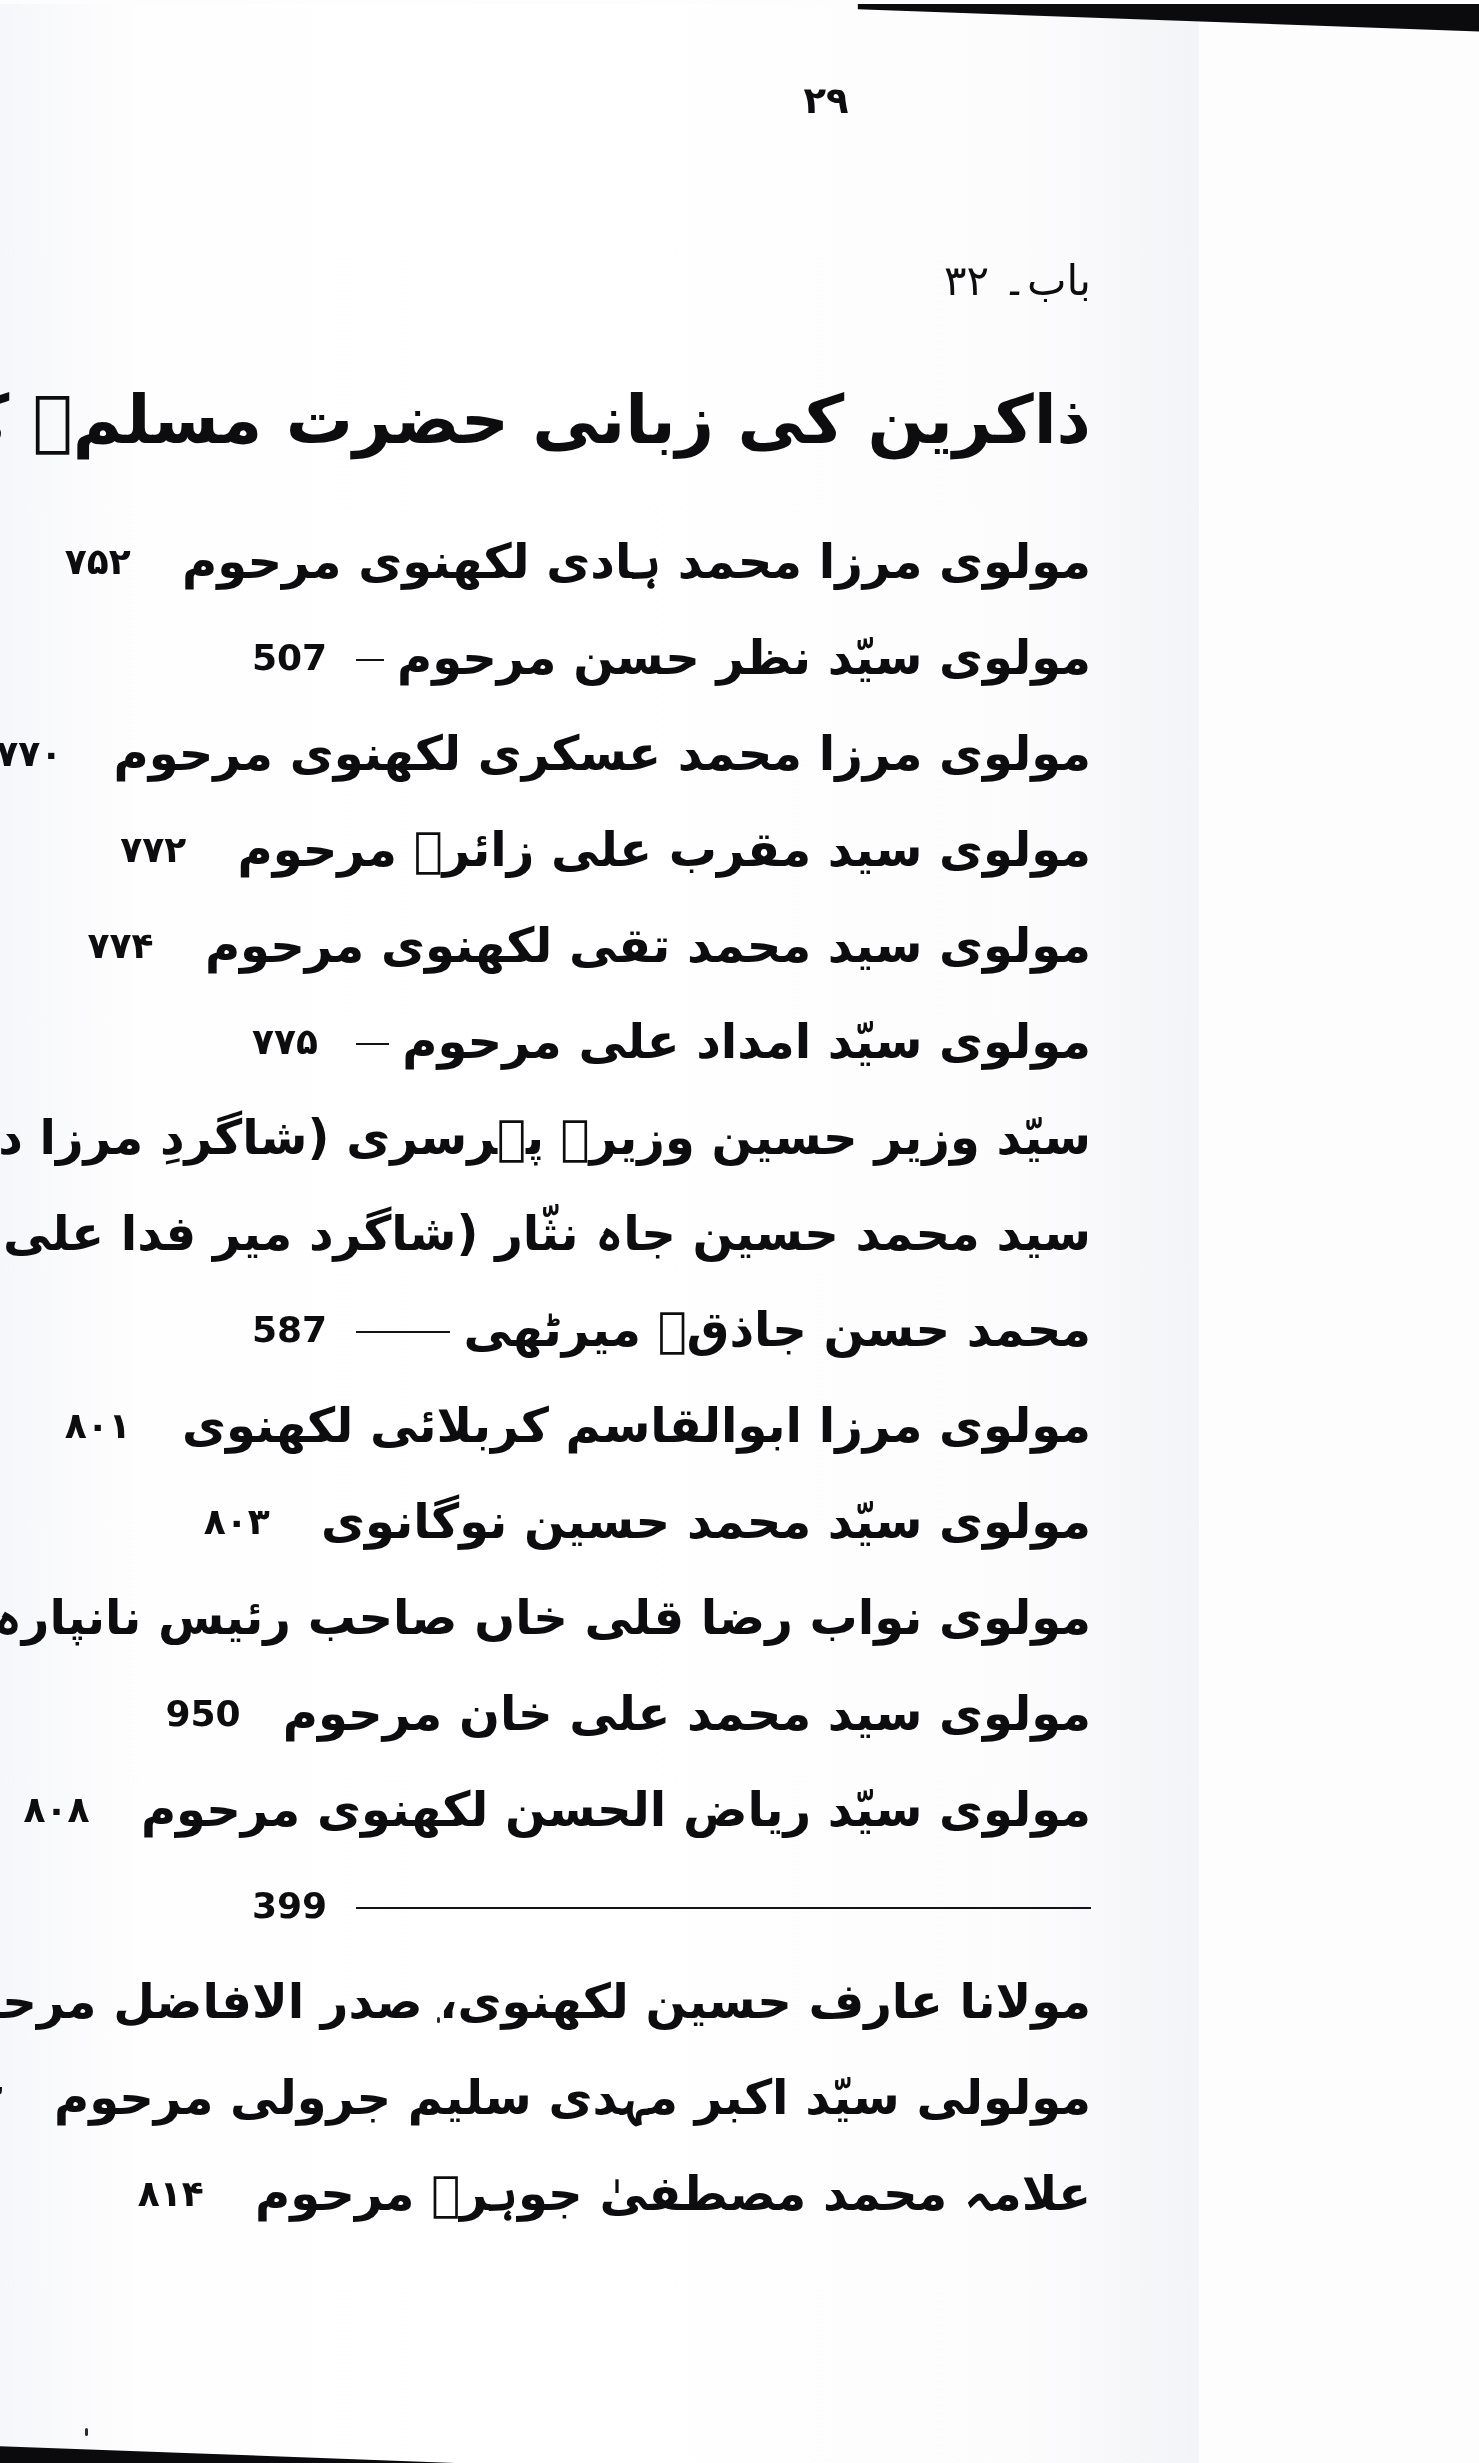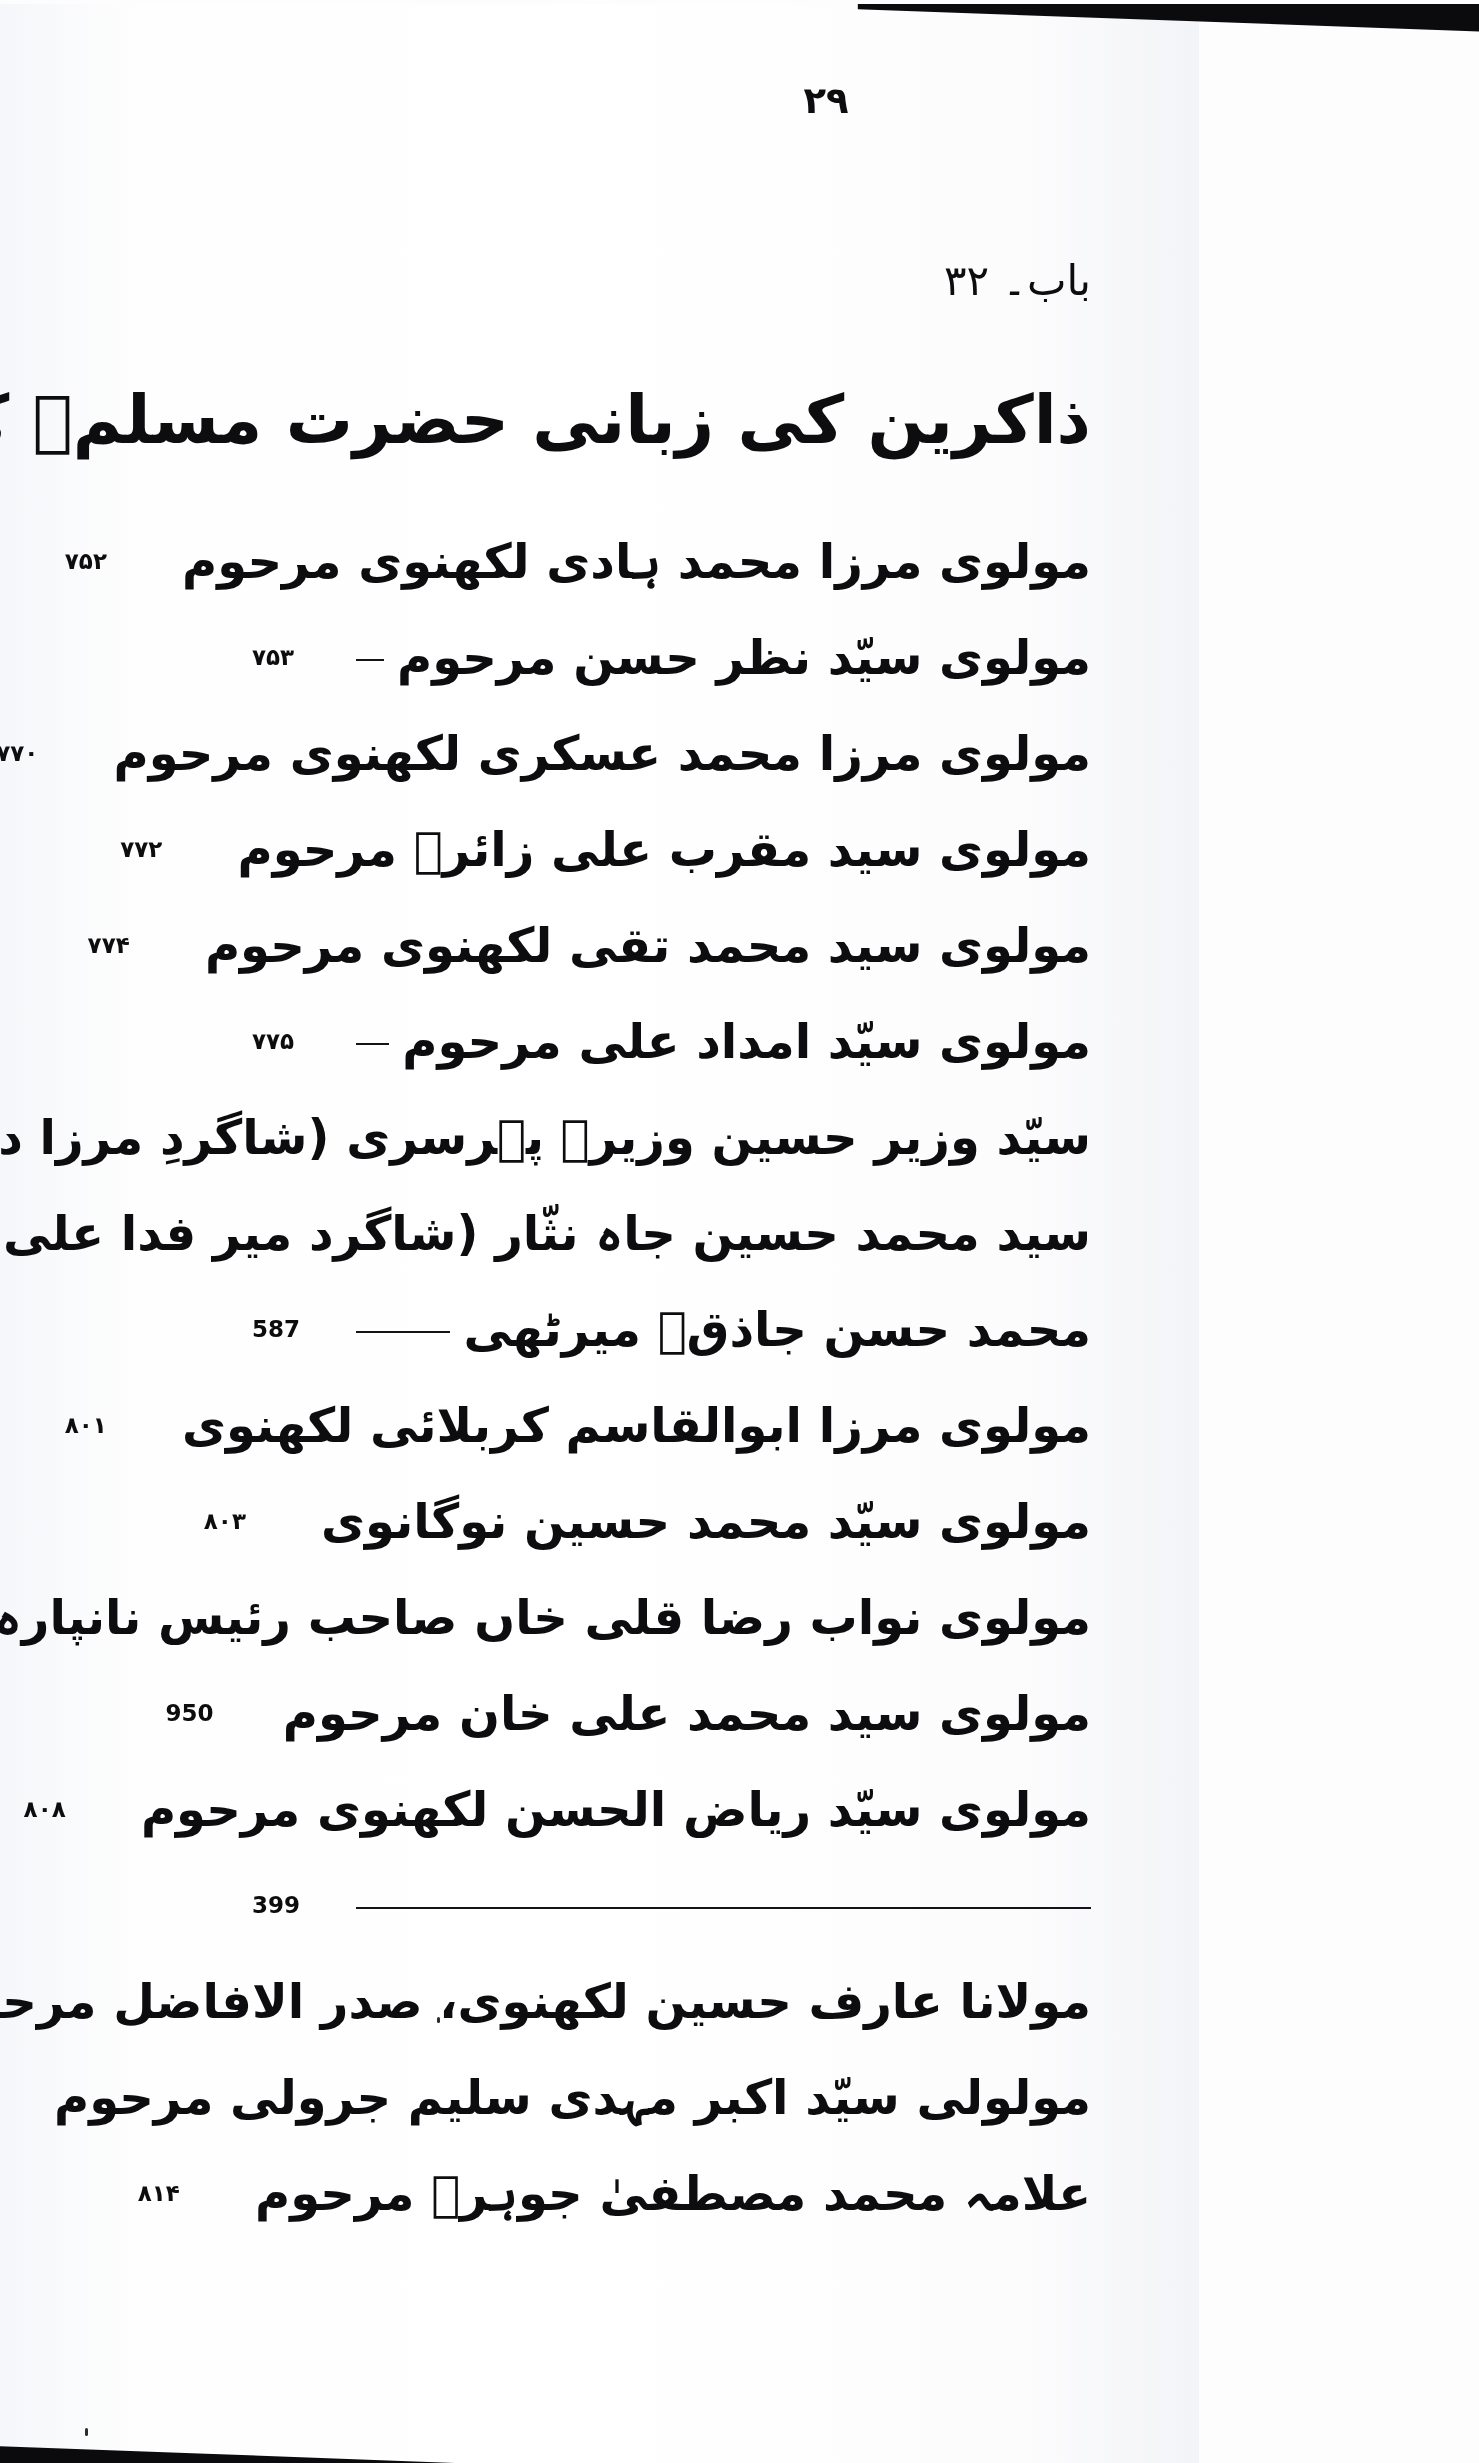--- a/index.html
+++ b/index.html
@@ -89,21 +89,21 @@
   }
   .toc-leader {
     flex: 1 1 auto;
     height: 0;
     border-top: 2.9px solid #141418;
     margin: 5.8px 0 0 0;
   }
   .toc-page {
     flex: 0 0 auto;
     direction: rtl;
-    font-size: 23px;
+    font-size: 36px;
     font-weight: bold;
     min-width: 102px;
     text-align: left;
     padding-right: 1.9px;
   }
   .speck {
     position: absolute;
     width: 2.9px; height: 7.7px;
     background: #2a2a30;
     border-radius: 1.9px;
@@ -123,21 +123,21 @@
 
   <div class="toc">
     <div class="toc-row">
       <span class="toc-name">مولوی مرزا محمد ہادی لکھنوی مرحوم</span>
       <span class="toc-leader"></span>
       <span class="toc-page">۷۵۲</span>
     </div>
     <div class="toc-row">
       <span class="toc-name">مولوی سیّد نظر حسن مرحوم</span>
       <span class="toc-leader"></span>
-      <span class="toc-page">۷۵۳</span>
+      <span class="toc-page">507</span>
     </div>
     <div class="toc-row">
       <span class="toc-name">مولوی مرزا محمد عسکری لکھنوی مرحوم</span>
       <span class="toc-leader"></span>
       <span class="toc-page">۷۷۰</span>
     </div>
     <div class="toc-row">
       <span class="toc-name">مولوی سید مقرب علی زائرؔ مرحوم</span>
       <span class="toc-leader"></span>
       <span class="toc-page">۷۷۲</span>

